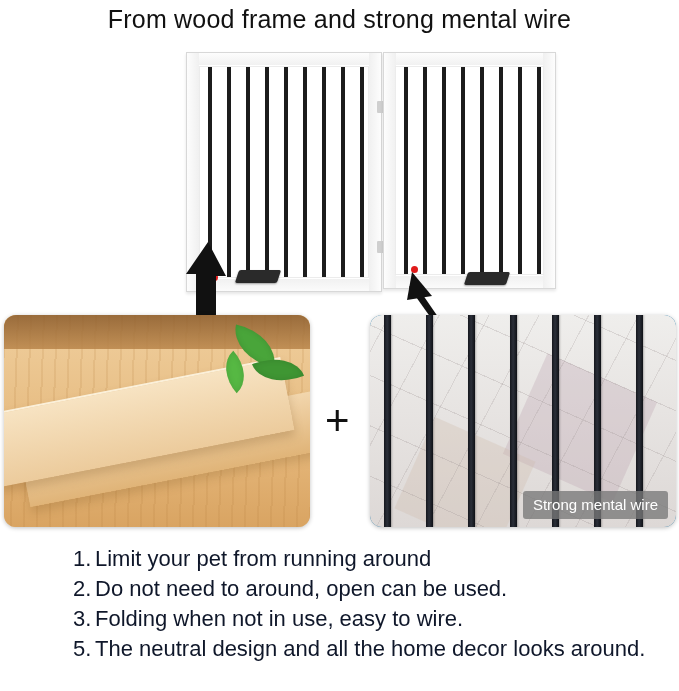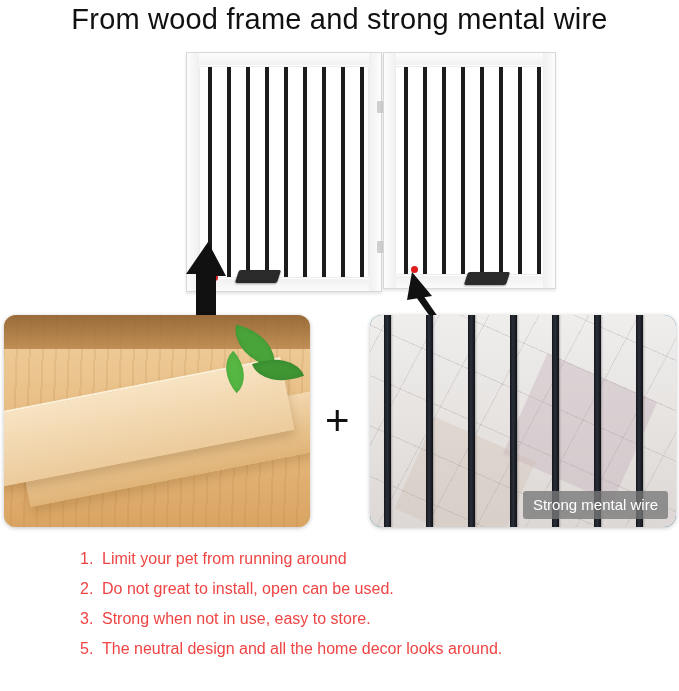--- a/index.html
+++ b/index.html
@@ -15,21 +15,21 @@
     position: relative;
   }
 
   
   .headline {
     position: absolute;
     top: 0px;
     left: 0;
     width: 679px;
     text-align: center;
-    font-size: 29px;
+    font-size: 25px;
     color: #111111;
     letter-spacing: 0.2px;
     line-height: 38px;
     white-space: nowrap;
   }
 
   
   .gate-stage {
     position: absolute;
     top: 44px;
@@ -281,25 +281,24 @@
   }
 
   
   .features {
     position: absolute;
     left: 73px;
     top: 544px;
     width: 560px;
   }
   .feature-row {
-    font-size: 16px;
-    color: #ef4444;
+    font-size: 22px;
+    color: #0f172a;
     line-height: 30px;
     white-space: nowrap;
-    margin-left: 7px;
   }
   .feature-num {
     display: inline-block;
     width: 22px;
   }
 </style>
 </head>
 <body>
 
 <div class="headline">From wood frame and strong mental wire</div>
@@ -386,21 +385,21 @@
   <div class="wire-bar" style="left:224px"></div>
   <div class="wire-bar" style="left:266px"></div>
   <div class="caption caption-wire">Strong mental wire</div>
 </div>
 
 <div class="features">
   <div class="feature-row">
     <span class="feature-num">1.</span><span>Limit your pet from running around</span>
   </div>
   <div class="feature-row">
-    <span class="feature-num">2.</span><span>Do not great to install, open can be used.</span>
+    <span class="feature-num">2.</span><span>Do not need to around, open can be used.</span>
   </div>
   <div class="feature-row">
-    <span class="feature-num">3.</span><span>Strong when not in use, easy to store.</span>
+    <span class="feature-num">3.</span><span>Folding when not in use, easy to wire.</span>
   </div>
   <div class="feature-row">
     <span class="feature-num">5.</span><span>The neutral design and all the home decor looks around.</span>
   </div>
 </div>
 
 </body></html>

